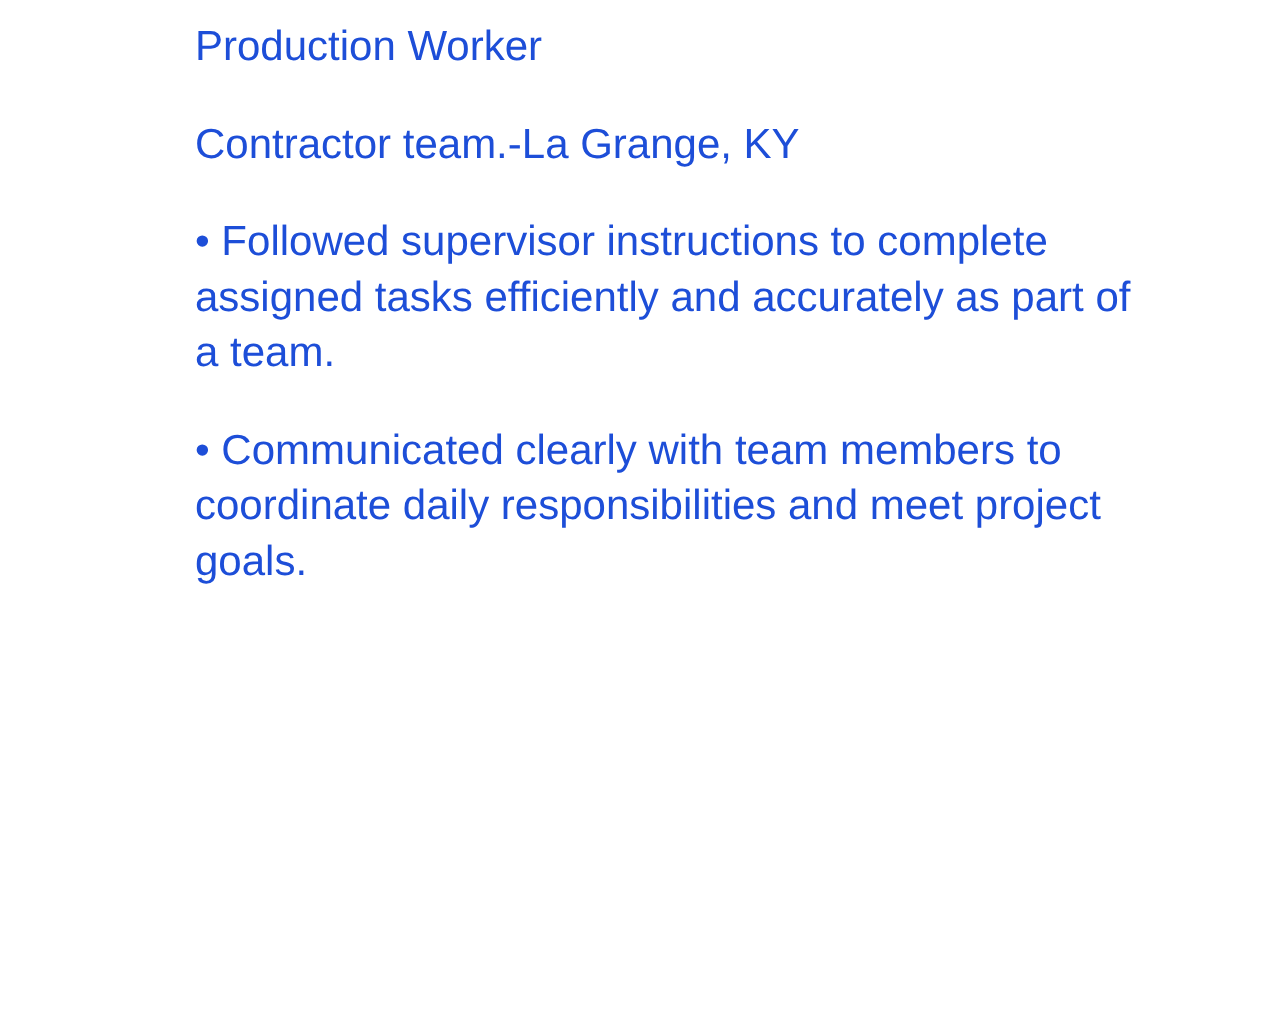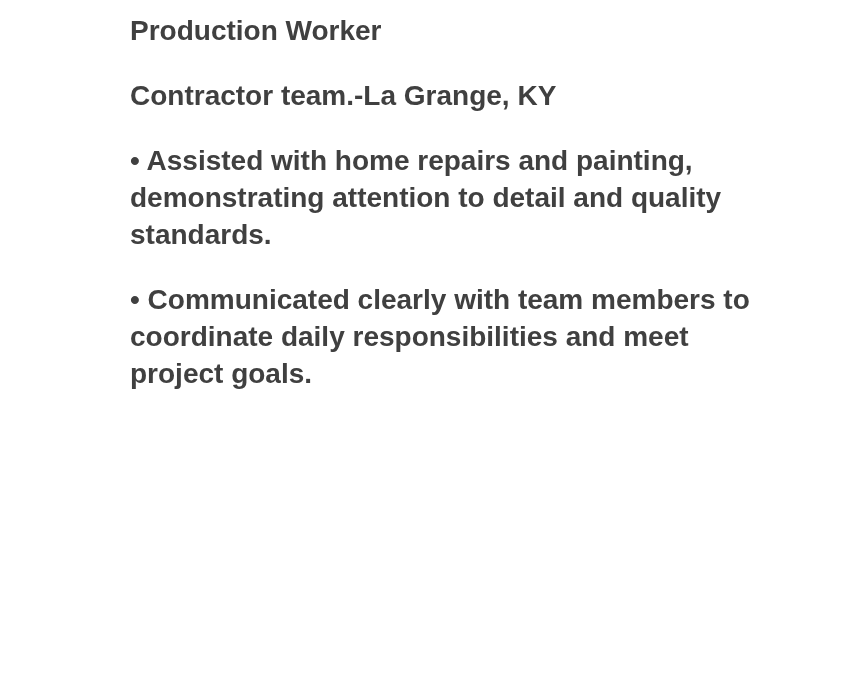--- a/index.html
+++ b/index.html
@@ -14,33 +14,33 @@
   }
   .doc {
     padding: 12px 0 0 130px;
     width: 100%;
     height: 100%;
   }
   .doc p {
     width: 640px;
     font-size: 28px;
     line-height: 37px;
-    color: #404040;
-    font-weight: 700;
+    color: #1d4ed8;
+    font-weight: 400;
     margin: 0 0 28px 0;
     word-wrap: break-word;
   }
 </style>
 </head>
 <body>
 
 <div class="doc">
   <p>Production Worker</p>
 
   <p>Contractor team.-La Grange, KY</p>
 
 
+  <p>• Followed supervisor instructions to complete assigned tasks efficiently and accurately as part of a team.</p>
 
-  <p>• Assisted with home repairs and painting, demonstrating attention to detail and quality standards.</p>
 
 
   <p>• Communicated clearly with team members to coordinate daily responsibilities and meet project goals.</p>
 </div>
 
 </body></html>

